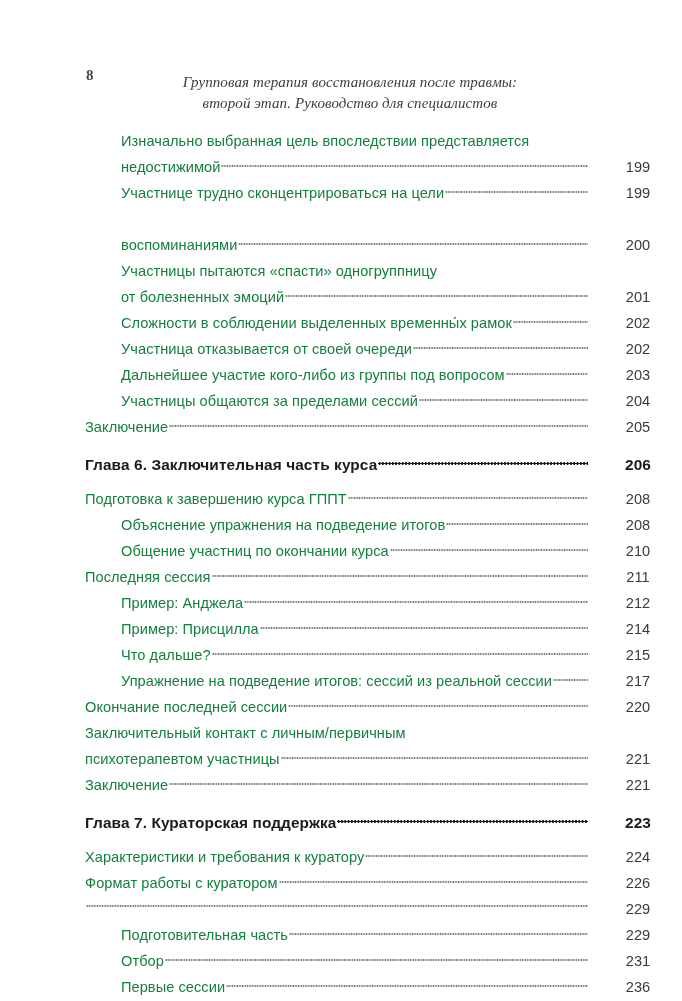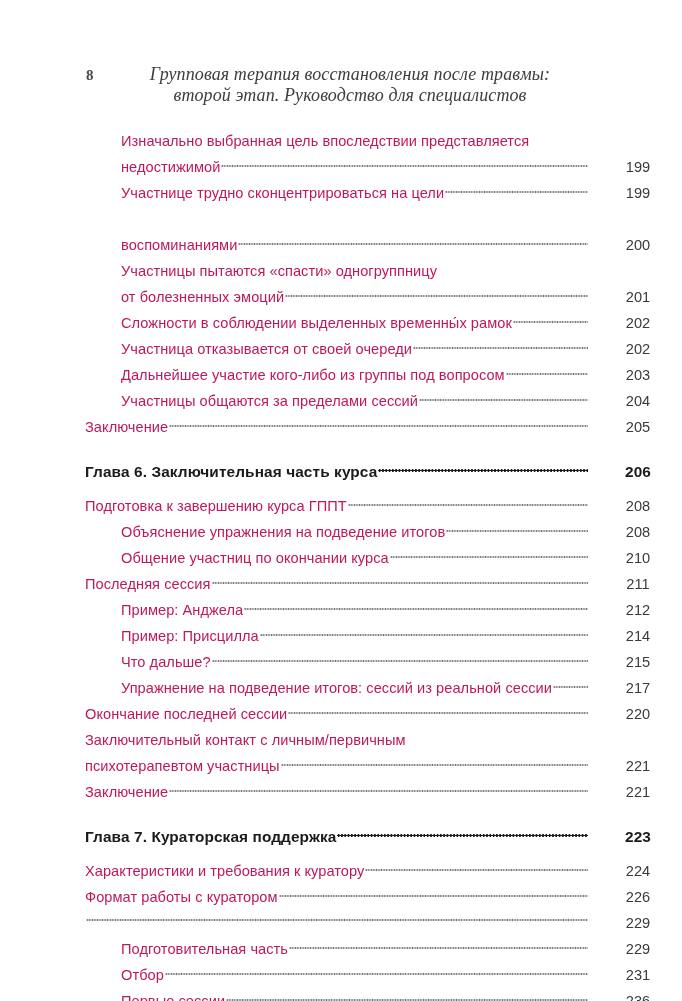--- a/index.html
+++ b/index.html
@@ -38,25 +38,25 @@
     font-family: "Liberation Serif", serif;
     font-size: 15px;
     font-weight: 700;
     color: #4a4a4a;
     letter-spacing: 0.2px;
   }
   .runhead-title {
     position: absolute;
     left: 140px;
     width: 420px;
-    top: 4px;
+    top: 12px;
     text-align: center;
     font-family: "Liberation Serif", serif;
     font-style: italic;
-    font-size: 18px;
+    font-size: 15px;
     line-height: 20.5px;
     color: #3d3d3d;
     letter-spacing: 0.1px;
   }
   .runhead-title span { display: block; white-space: nowrap; }
 
   
   .toc {
     position: absolute;
     left: 0;
@@ -72,21 +72,21 @@
     min-height: 26px;
     line-height: 26px;
   }
 
   
   .lvl1 { padding-left: 85px; }
   .lvl2 { padding-left: 121px; }
 
   .entry .label {
     font-size: 14.6px;
-    color: #be185d;
+    color: #15803d;
     white-space: nowrap;
     letter-spacing: 0.05px;
   }
 
   .entry .leader {
     flex: 1 1 auto;
     min-width: 6px;
     margin: 0 0 0 1px;
     position: relative;
     height: 1em;
@@ -132,21 +132,21 @@
     letter-spacing: 0.1px;
   }
   .chapter .leader::before {
     bottom: 5px;
     height: 3px;
     background-image: radial-gradient(circle, #1b1b1b 1.25px, rgba(0,0,0,0) 1.5px);
     background-size: 3.3px 3px;
   }
   .chapter .pnum { width: 88px; }
 
-  .gap-before { margin-top: 19px; }
+  .gap-before { margin-top: 12px; }
   .gap-after  { margin-bottom: 8px; }
 </style>
 </head>
 <body>
 
 <div class="page">
 
   <div class="runhead">
     <div class="folio">8</div>
     <div class="runhead-title">

